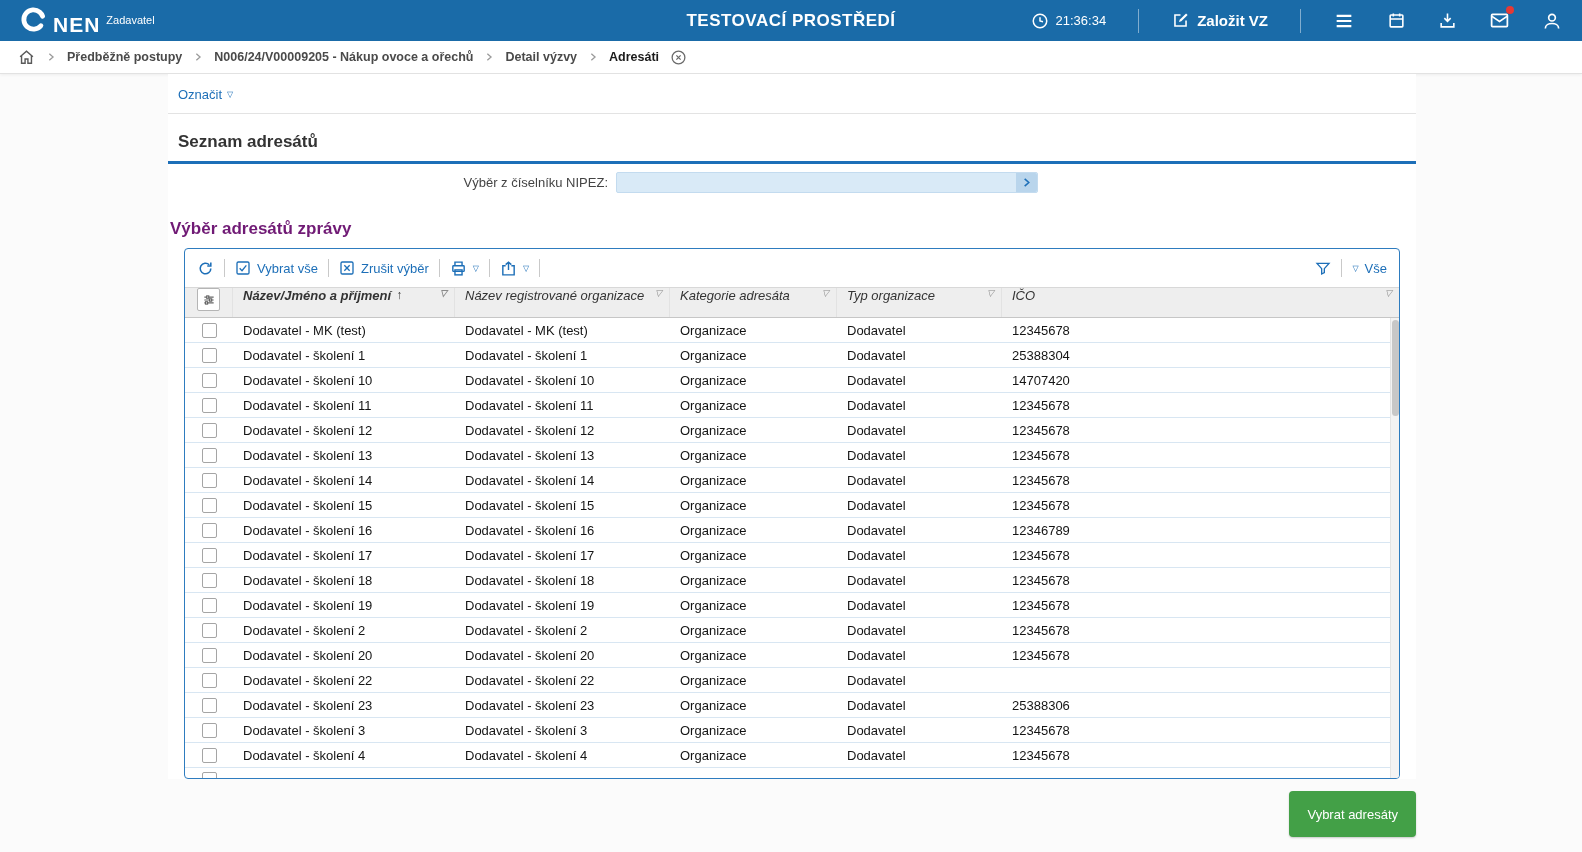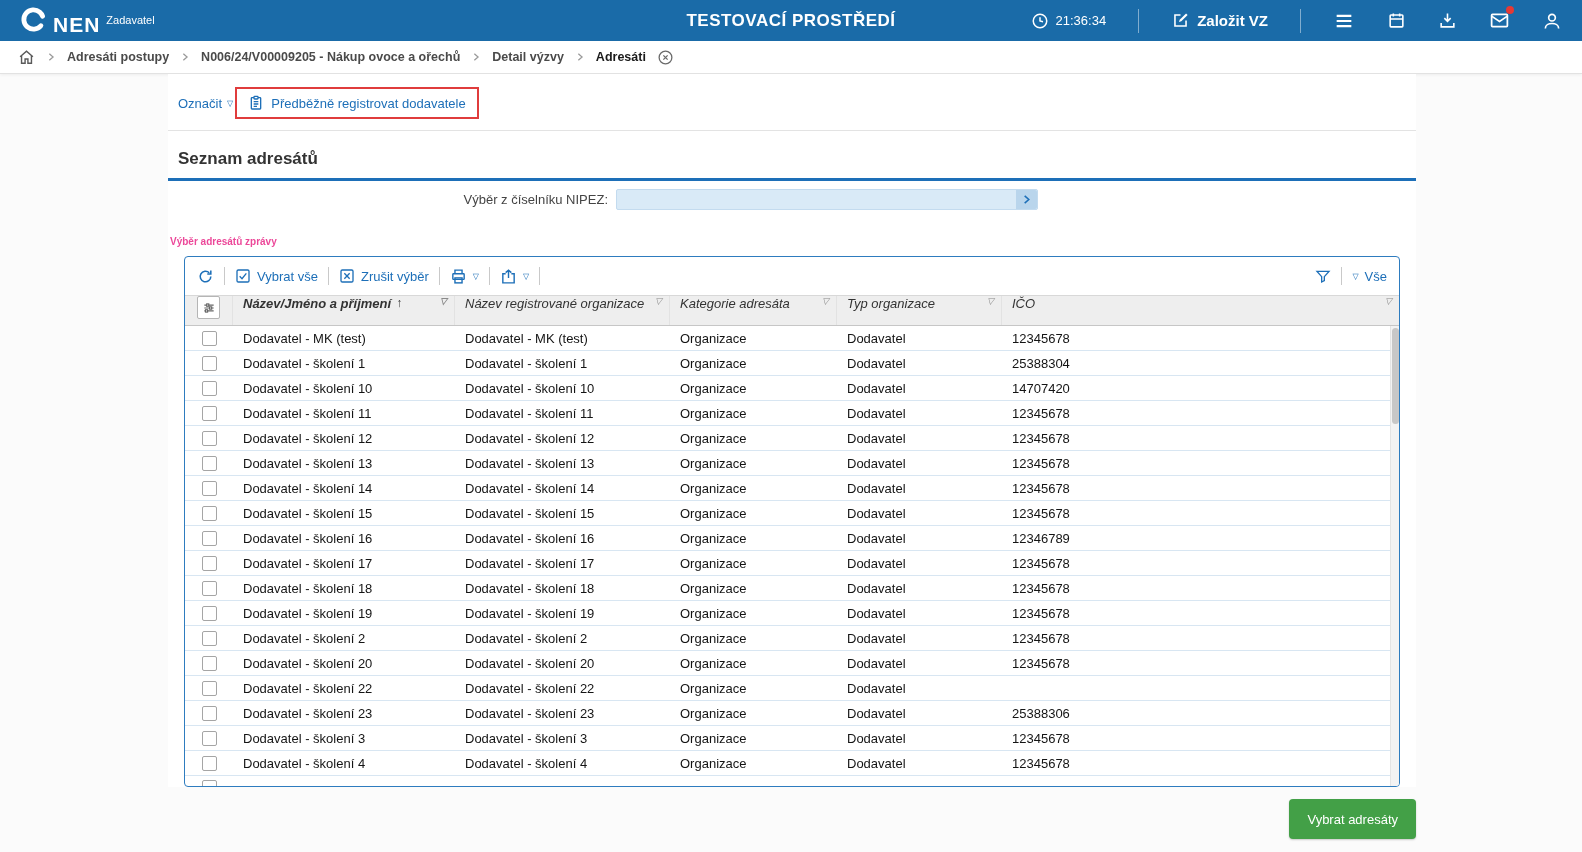--- a/index.html
+++ b/index.html
@@ -52,22 +52,22 @@
   .nipez-label { width:448px; text-align:right; font-size:13px; color:#444;
     padding-right:8px; }
   .nipez-field { position:relative; width:422px; height:21px; }
   .nipez-input { width:100%; height:100%; background:#d9eaf7;
     border:1px solid #c3dbef; border-radius:2px; padding:0 26px 0 8px;
     font-size:13px; outline:none; }
   .nipez-btn { position:absolute; right:1px; top:1px; width:21px; height:19px;
     background:#b9d5ec; border:none; border-radius:0 2px 2px 0; cursor:pointer;
     display:flex; align-items:center; justify-content:center; color:#1d6fb8; }
 
-  .picker-title { margin-top:26px; margin-left:2px; font-size:10px;
-    font-weight:bold; color:#ec4899; }
+  .picker-title { margin-top:26px; margin-left:2px; font-size:17px;
+    font-weight:bold; color:#701a75; }
 
   
   .grid-box { position:relative; margin:9px 0 0 16px; width:1216px;
     border:1px solid #2e7cbf; border-radius:4px; overflow:hidden; background:#fff; }
   .grid-toolbar { height:38px; display:flex; align-items:center; gap:10px;
     padding:0 12px; color:#1d6fb8; }
   .tbtn { display:flex; align-items:center; gap:6px; color:#1d6fb8;
     font-size:13px; cursor:pointer; background:none; border:none;
     font-family:inherit; }
   .tb-sep { width:1px; height:18px; background:#c9c9c9; }
@@ -107,21 +107,21 @@
   .partial .cb { margin-top:4px; }
 
   .scrollbar { position:absolute; top:69px; right:0; bottom:0; width:9px;
     background:#f3f3f3; border-left:1px solid #e4e4e4; cursor:pointer; }
   .scroll-thumb { position:absolute; top:2px; left:1px; width:7px; height:96px;
     background:#c7c7c7; border-radius:4px; cursor:grab; }
 
   .footer-row { margin-left:168px; width:1248px; display:flex;
     justify-content:flex-end; padding-top:12px; }
   .btn-green { background:#43a047; color:#fff; border:none; border-radius:4px;
-    height:40px; padding:0 18px; font-size:13px; font-family:inherit;
+    height:46px; padding:0 18px; font-size:13px; font-family:inherit;
     cursor:pointer; box-shadow:0 1px 2px rgba(0,0,0,.2); }
 </style>
 </head>
 <body>
 
 <header class="topbar">
   <div class="logo-wrap">
     <svg class="logo-ring" viewBox="0 0 28 28">
       <circle cx="14" cy="14" r="10" fill="none" stroke="#fff" stroke-width="5" stroke-dasharray="52 11" stroke-linecap="round" transform="rotate(40 14 14)"></circle>
     </svg>
@@ -180,21 +180,21 @@
 </header>
 
 <nav class="breadcrumb">
   <svg width="17" height="17" viewBox="0 0 24 24" fill="none" stroke="#5a5a5a" stroke-width="2">
       <path d="M3 11l9-8 9 8"></path>
       <path d="M5 10v10h5v-6h4v6h5V10"></path>
     </svg>
   <svg class="bc-chev" width="10" height="10" viewBox="0 0 24 24" fill="none" stroke="#9a9a9a" stroke-width="3">
       <path d="M8 4l9 8-9 8"></path>
     </svg>
-  <span class="bc-item">Adresáti postupy</span>
+  <span class="bc-item">Předběžně postupy</span>
   <svg class="bc-chev" width="10" height="10" viewBox="0 0 24 24" fill="none" stroke="#9a9a9a" stroke-width="3">
       <path d="M8 4l9 8-9 8"></path>
     </svg>
   <span class="bc-item">N006/24/V00009205 - Nákup ovoce a ořechů</span>
   <svg class="bc-chev" width="10" height="10" viewBox="0 0 24 24" fill="none" stroke="#9a9a9a" stroke-width="3">
       <path d="M8 4l9 8-9 8"></path>
     </svg>
   <span class="bc-item">Detail výzvy</span>
   <svg class="bc-chev" width="10" height="10" viewBox="0 0 24 24" fill="none" stroke="#9a9a9a" stroke-width="3">
       <path d="M8 4l9 8-9 8"></path>
@@ -206,28 +206,20 @@
     </svg>
 </nav>
 
 <main class="panel">
 
   <div class="actions-row">
     <span class="link-blue">
       <span>Označit</span>
       <span class="caret">▽</span>
     </span>
-    <button class="preregister">
-      <svg width="16" height="16" viewBox="0 0 24 24" fill="none" stroke="#1d6fb8" stroke-width="2">
-          <rect x="5" y="4" width="14" height="17" rx="1"></rect>
-          <rect x="9" y="2" width="6" height="4" rx="1" fill="#fff"></rect>
-          <path d="M8.5 10h7M8.5 13.5h7M8.5 17h5"></path>
-        </svg>
-      <span>Předběžně registrovat dodavatele</span>
-    </button>
   </div>
 
   <h1 class="section-title">Seznam adresátů</h1>
 
   <div class="nipez-row">
     <label class="nipez-label">Výběr z číselníku NIPEZ:</label>
     <div class="nipez-field">
       <input class="nipez-input" type="text" value="" style="">
       <button class="nipez-btn">
         <svg width="11" height="11" viewBox="0 0 24 24" fill="none" stroke="currentColor" stroke-width="3.4">

